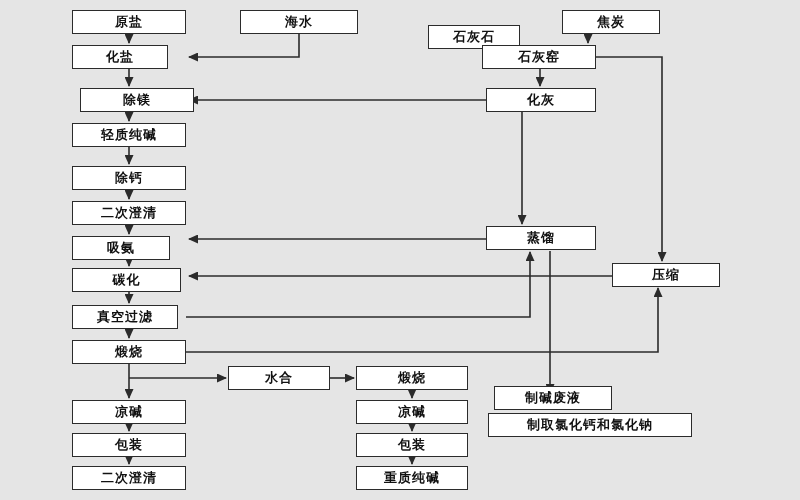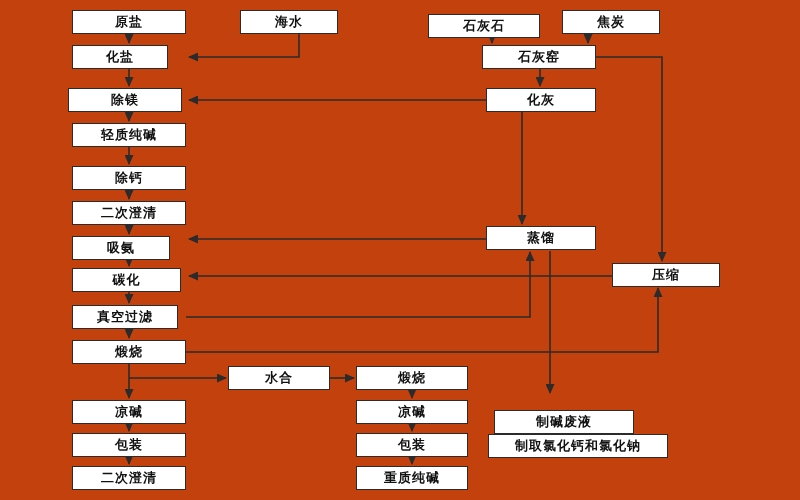--- a/index.html
+++ b/index.html
@@ -1,20 +1,20 @@
 <!DOCTYPE html>
 <html><head>
 <meta charset="utf-8">
 <style>
   html, body { margin: 0; padding: 0; background: #ffffff; }
   .stage {
     position: relative;
     width: 800px;
     height: 500px;
-    background: #c2410c;
+    background: #e5e5e5;
     font-family: "DejaVu Sans", sans-serif;
     overflow: hidden;
   }
   svg.wires {
     position: absolute;
     left: 0; top: 0;
     z-index: 1;
   }
   .wire {
     fill: none;
@@ -79,26 +79,26 @@
     <polyline class="wire" points="550,419 550,431" marker-end="url(#ah)"></polyline>
 
     <polyline class="wire" points="129,378 226,378" marker-end="url(#ah)"></polyline>
     <polyline class="wire" points="330,378 354,378" marker-end="url(#ah)"></polyline>
     <polyline class="wire" points="412,390 412,398" marker-end="url(#ah)"></polyline>
     <polyline class="wire" points="412,424 412,431" marker-end="url(#ah)"></polyline>
     <polyline class="wire" points="412,457 412,464" marker-end="url(#ah)"></polyline>
   </svg>
 
   <div class="node" style="left:72px;  top:10px;  width:114px">原盐</div>
-  <div class="node" style="left:240px; top:10px;  width:98px">海水</div>
-  <div class="node" style="left:428px; top:14px;  width:112px">石灰石</div>
+  <div class="node" style="left:240px; top:10px;  width:118px">海水</div>
+  <div class="node" style="left:428px; top:25px;  width:92px">石灰石</div>
   <div class="node" style="left:562px; top:10px;  width:98px">焦炭</div>
 
   <div class="node" style="left:72px;  top:45px;  width:96px">化盐</div>
-  <div class="node" style="left:68px;  top:88px;  width:114px">除镁</div>
+  <div class="node" style="left:80px;  top:88px;  width:114px">除镁</div>
   <div class="node" style="left:72px;  top:123px; width:114px">轻质纯碱</div>
   <div class="node" style="left:72px;  top:166px; width:114px">除钙</div>
   <div class="node" style="left:72px;  top:201px; width:114px">二次澄清</div>
   <div class="node" style="left:72px;  top:236px; width:98px">吸氨</div>
   <div class="node" style="left:72px;  top:268px; width:109px">碳化</div>
   <div class="node" style="left:72px;  top:305px; width:106px">真空过滤</div>
   <div class="node" style="left:72px;  top:340px; width:114px">煅烧</div>
   <div class="node" style="left:72px;  top:400px; width:114px">凉碱</div>
   <div class="node" style="left:72px;  top:433px; width:114px">包装</div>
   <div class="node" style="left:72px;  top:466px; width:114px">二次澄清</div>
@@ -107,16 +107,16 @@
   <div class="node" style="left:486px; top:88px;  width:110px">化灰</div>
   <div class="node" style="left:486px; top:226px; width:110px">蒸馏</div>
   <div class="node" style="left:612px; top:263px; width:108px">压缩</div>
 
   <div class="node" style="left:228px; top:366px; width:102px">水合</div>
   <div class="node" style="left:356px; top:366px; width:112px">煅烧</div>
   <div class="node" style="left:356px; top:400px; width:112px">凉碱</div>
   <div class="node" style="left:356px; top:433px; width:112px">包装</div>
   <div class="node" style="left:356px; top:466px; width:112px">重质纯碱</div>
 
-  <div class="node" style="left:494px; top:410px; width:140px">制碱废液</div>
-  <div class="node" style="left:488px; top:434px; width:180px">制取氯化钙和氯化钠</div>
+  <div class="node" style="left:494px; top:386px; width:118px">制碱废液</div>
+  <div class="node" style="left:488px; top:413px; width:204px">制取氯化钙和氯化钠</div>
 
 </div>
 
 </body></html>

